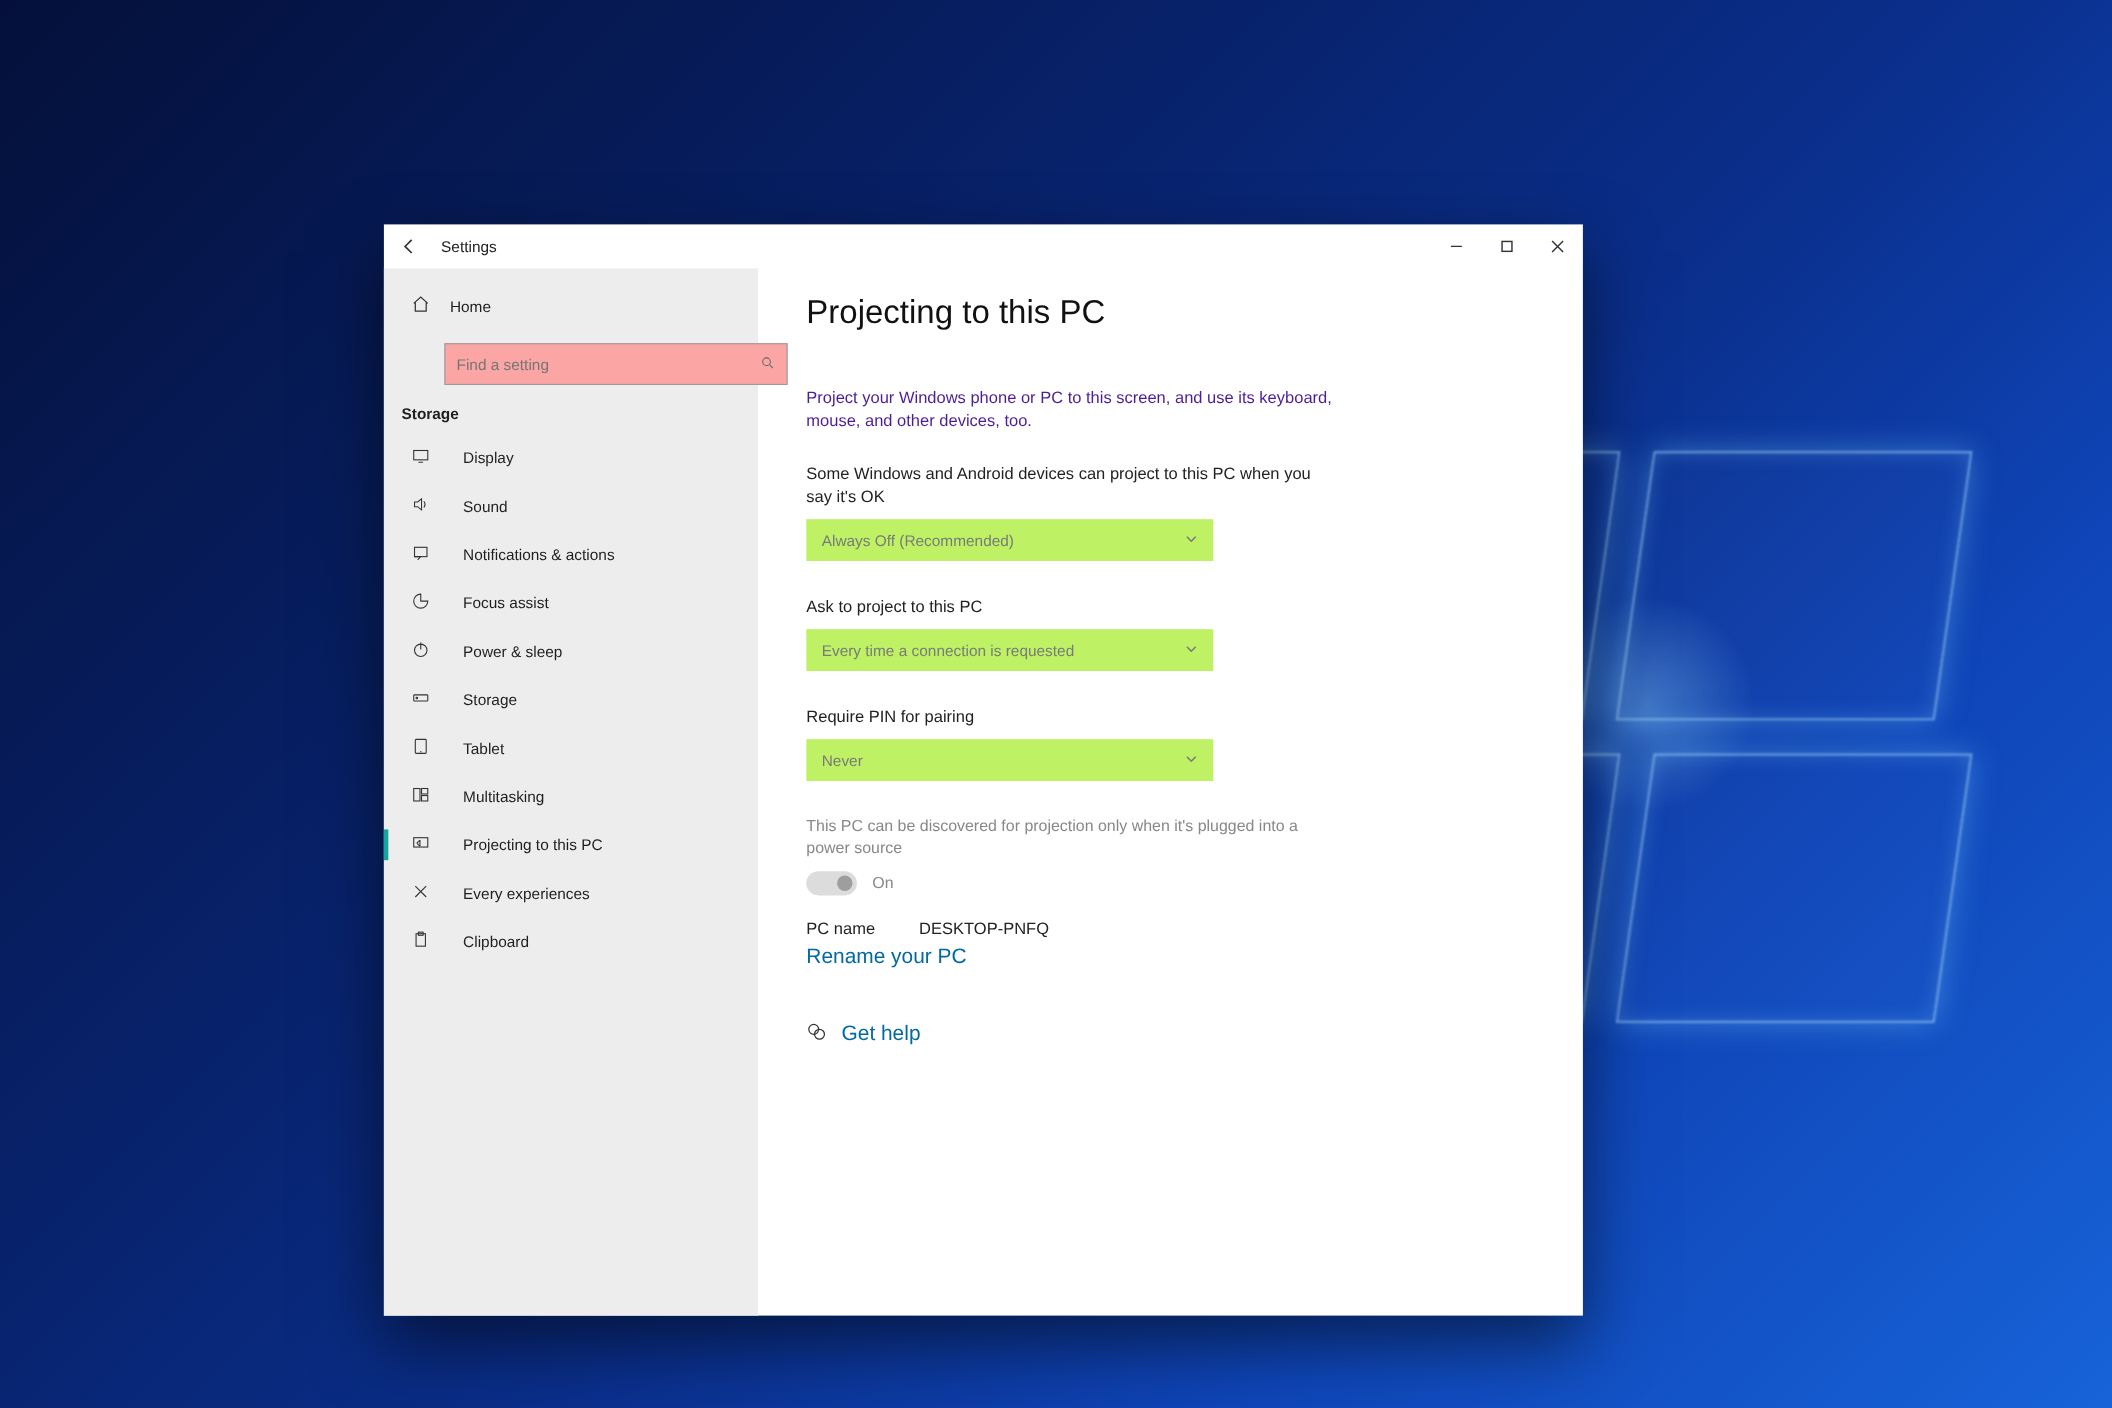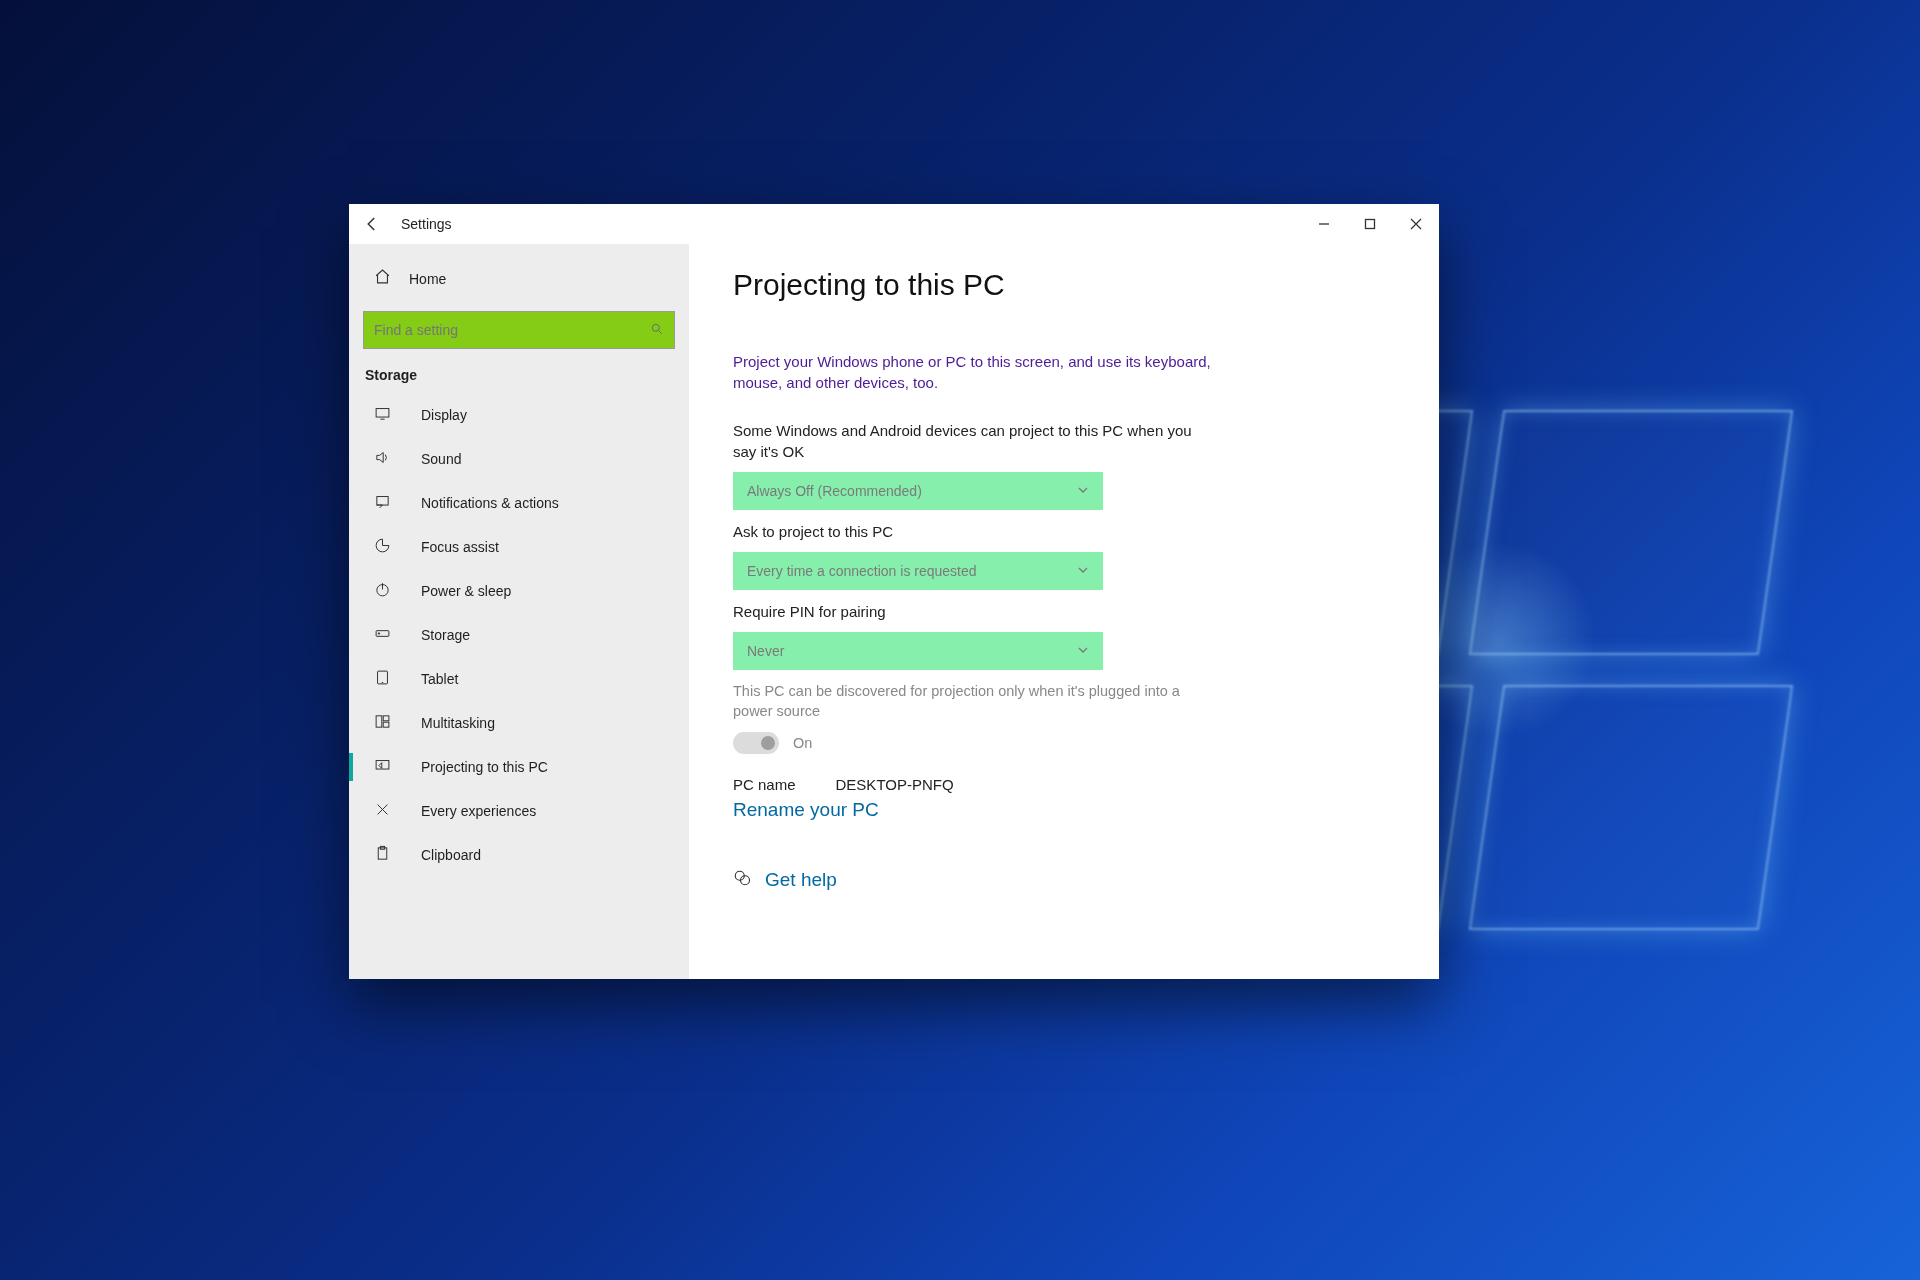--- a/index.html
+++ b/index.html
@@ -17,52 +17,52 @@
   .logo { position: absolute; right: 7%; top: 32%; width: 620px; height: 520px; filter: blur(1px); }
   .pane { position: absolute; background: rgba(255,255,255,0.02); border: 2px solid rgba(170,220,255,0.55); box-shadow: 0 0 28px rgba(120,200,255,0.4), inset 0 0 18px rgba(120,200,255,0.25); }
   .pane.tl { left: 0;   top: 0;   width: 290px; height: 245px; transform: skewX(-8deg); }
   .pane.tr { left: 320px; top: 0; width: 290px; height: 245px; transform: skewX(-8deg); }
   .pane.bl { left: 0;   top: 275px; width: 290px; height: 245px; transform: skewX(-8deg); }
   .pane.br { left: 320px; top: 275px; width: 290px; height: 245px; transform: skewX(-8deg); }
 
   
   .window {
     position: absolute; left: 349px; top: 204px;
-    width: 1090px; height: 775px;
+    width: 1090px; height: 992px;
     background: #ffffff; box-shadow: 0 25px 60px rgba(0,0,0,0.55);
     display: flex; flex-direction: column;
     font-size: 14px; color: #1f1f1f;
   }
   .titlebar { height: 40px; display: flex; align-items: center; }
   .back-btn { width: 46px; height: 40px; display:flex; align-items:center; justify-content:center; font-size: 18px; color:#333; cursor: pointer; }
   .app-title { font-size: 14px; color:#222; margin-left: 6px; }
   .win-controls { margin-left: auto; display:flex; }
   .win-ctl { width: 46px; height: 40px; display:flex; align-items:center; justify-content:center; font-size: 14px; color:#333; cursor:pointer; }
   .win-ctl svg { width: 12px; height: 12px; stroke:#333; fill:none; stroke-width:1.3; }
 
   .body { flex: 1; display:flex; min-height: 0; }
   .sidebar { width: 340px; background: #ededed; padding: 12px 0 0 0; }
   .home-row { display:flex; align-items:center; gap: 18px; padding: 12px 24px; cursor:pointer; }
   .home-row .icn { width:18px; text-align:center; font-size:16px; color:#333; }
   .search-wrap { padding: 10px 14px 18px 14px; }
-  .search-box { width: 100%; height: 38px; border: 1px solid #9a9a9a; background:#84cc16; display:flex; align-items:center; padding: 0 10px; }
+  .search-box { width: 100%; height: 38px; border: 1px solid #9a9a9a; background:#fca5a5; display:flex; align-items:center; padding: 0 10px; margin-left: 41px; }
   .search-box input { flex:1; background:transparent; border:none; outline:none; font-size:14px; color:#555; }
   .search-box .sicn { color:#666; font-size:14px; }
   .section-label { font-weight:600; font-size:14px; padding: 0 16px 10px 16px; }
   .nav { list-style:none; }
   .nav li { display:flex; align-items:center; gap: 30px; padding: 12px 0 12px 24px; cursor:pointer; position:relative; }
   .nav li .icn { width:18px; text-align:center; color:#333; }
   .nav li .icn svg { width:17px; height:17px; stroke:#333; fill:none; stroke-width:1.4; }
   .nav li.active::before { content:""; position:absolute; left:0; top:8px; bottom:8px; width:4px; background:#0ea89c; }
 
   .content { flex:1; padding: 24px 44px 0 44px; overflow:hidden; }
   h1.page-title { font-size: 30px; font-weight: 400; margin-bottom: 50px; color:#111; }
   .desc { font-size: 15px; color:#4c1d95; line-height: 1.38; max-width: 480px; margin-bottom: 28px; }
   .field-label { font-size: 15px; color:#222; line-height:1.35; max-width: 480px; margin-bottom: 10px; }
-  .combo { width: 370px; height: 38px; background:#86efac; color:#7a7a7a; display:flex; align-items:center; padding:0 14px; margin-bottom: 12px; cursor:pointer; }
+  .combo { width: 370px; height: 38px; background:#bef264; color:#7a7a7a; display:flex; align-items:center; padding:0 14px; margin-bottom: 32px; cursor:pointer; }
   .combo .cv { flex:1; font-size:14px; }
   .combo .chev svg { width:12px; height:12px; stroke:#7a7a7a; fill:none; stroke-width:1.4; }
   .disabled-note { color:#888; font-size:14.5px; max-width:480px; line-height:1.35; margin-bottom: 10px; }
   .toggle-row { display:flex; align-items:center; gap: 14px; margin-bottom: 22px; }
   .toggle { width: 46px; height: 22px; border-radius: 11px; background:#dcdcdc; position:relative; }
   .toggle::after { content:""; position:absolute; right:4px; top:4px; width:14px; height:14px; background:#9e9e9e; border-radius:50%; }
   .toggle-label { color:#888; font-size:14.5px; }
   .pc-row { display:flex; gap: 40px; font-size:15px; color:#222; margin-bottom: 6px; }
   .link { color:#0369a1; font-size:19px; cursor:pointer; display:inline-block; }
   .help-row { display:flex; align-items:center; gap: 14px; margin-top: 48px; }

